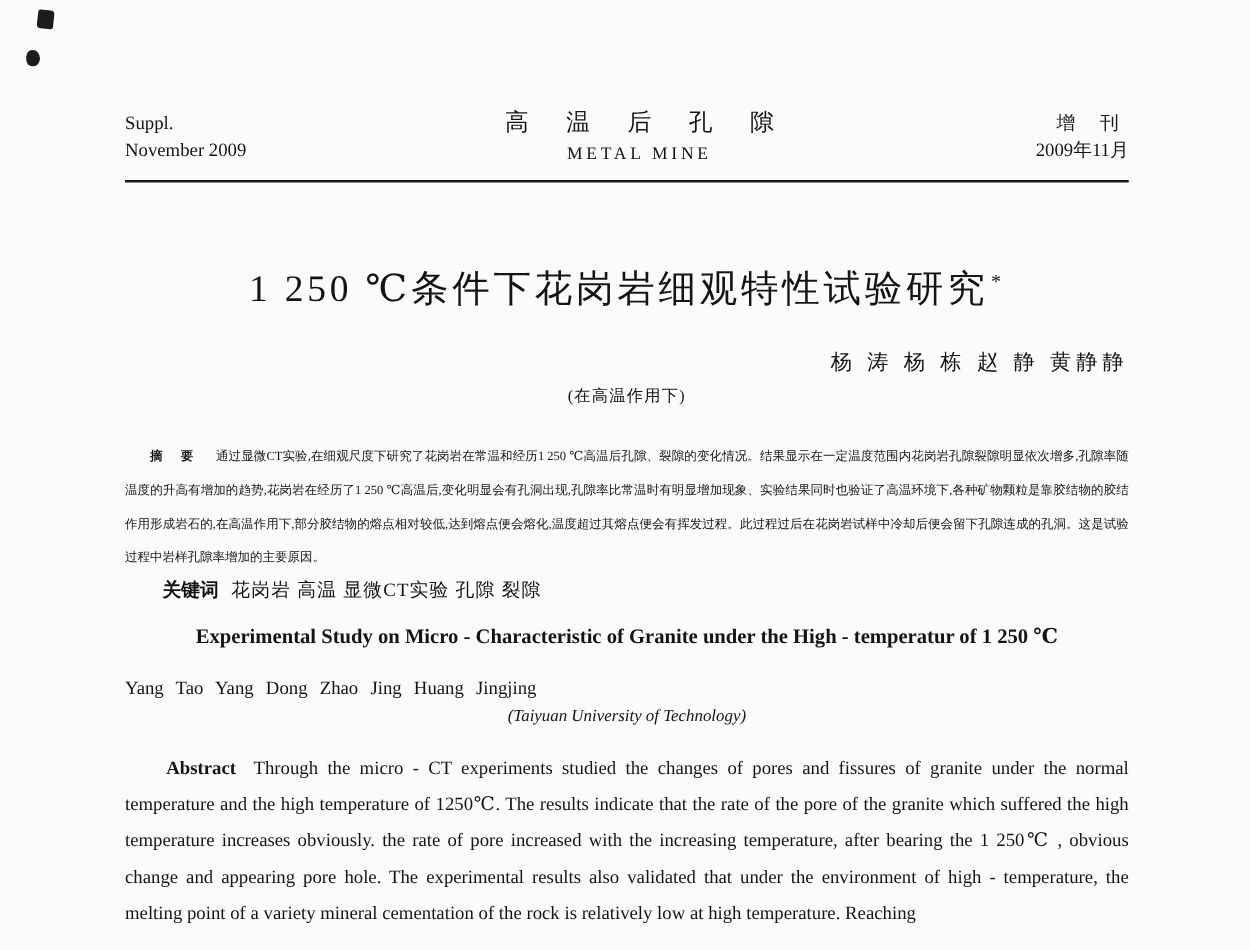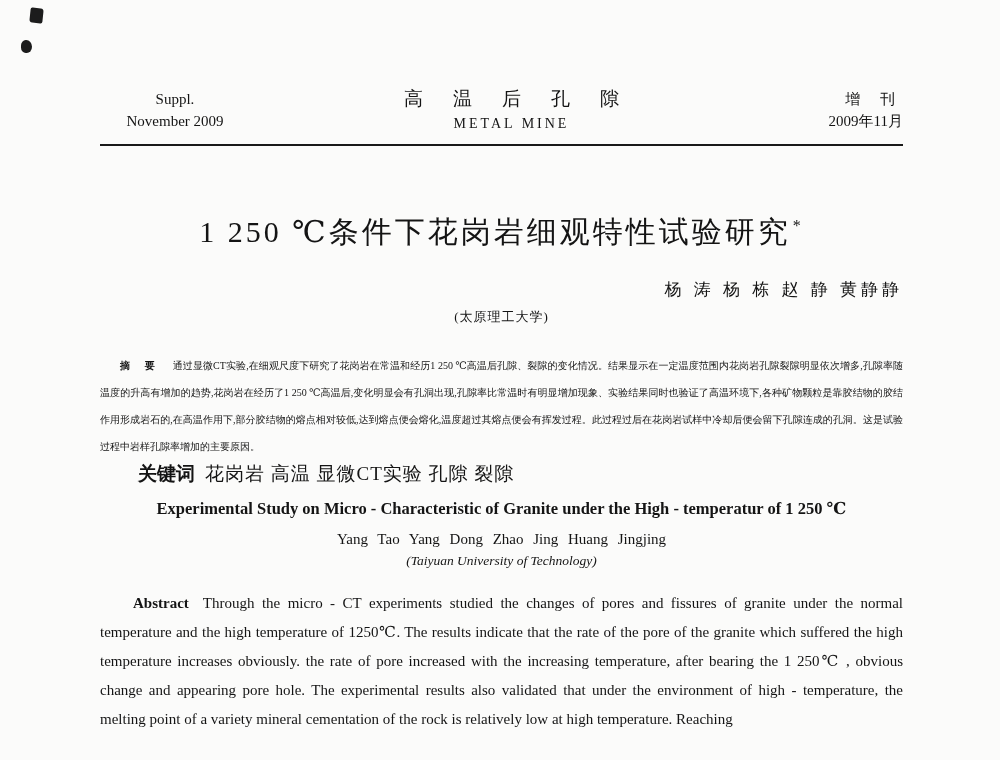--- a/index.html
+++ b/index.html
@@ -17,21 +17,21 @@
 
   .page { padding: 88px 97px 0 100px; }
 
   
   .journal-header {
     display: flex; justify-content: space-between; align-items: flex-start;
     padding-bottom: 9px;
     border-bottom: 2px solid #191919;
   }
   .jh-col { line-height: 22px; }
-  .jh-left { font-size: 15px; text-align: center; min-width: 150px; }
+  .jh-left { font-size: 15px; text-align: left; min-width: 150px; }
   .jh-center { text-align: center; flex: 1; }
   .jh-center .cn {
     font-size: 19px; letter-spacing: 30px; padding-left: 30px;
     font-weight: 500;
   }
   .jh-center .en { font-size: 14px; letter-spacing: 3px; margin-top: 3px; }
   .jh-right { font-size: 15px; text-align: right; min-width: 130px; }
   .jh-right .cn { letter-spacing: 8px; }
 
   
@@ -63,38 +63,37 @@
     margin-top: 26px;
     font-size: 10px;
     line-height: 27px;
     text-align: justify;
     text-indent: 2em;
   }
   .abstract-cn b { margin-right: 12px; letter-spacing: 6px; }
 
   .keywords-cn {
     margin-top: 0px;
-    font-size: 19px;
+    font-size: 15px;
     line-height: 27px;
     text-indent: 2em;
   }
   .keywords-cn b { margin-right: 10px; }
   .keywords-cn span { letter-spacing: 1px; }
 
   
   .title-en {
     margin-top: 10px;
     text-align: center;
     font-size: 16.5px;
     font-weight: bold;
     line-height: 24px;
   }
   .authors-en {
-    margin-top: 10px;
-    text-align: center;
+    margin-top: 22px;
     font-size: 15px;
     word-spacing: 6px;
   }
   .affil-en {
     margin-top: 5px;
     text-align: center;
     font-style: italic;
     font-size: 13.5px;
   }
   .abstract-en {
@@ -125,21 +124,21 @@
     </div>
     <div class="jh-col jh-right">
       <div class="cn">增 刊</div>
       <div>2009年11月</div>
     </div>
   </div>
 
   <h1 class="title-cn"><span>1 250 ℃条件下花岗岩细观特性试验研究</span><sup>*</sup></h1>
 
   <div class="authors-cn">杨  涛  杨  栋  赵  静  黄静静</div>
-  <div class="affil-cn">(太原理工大学)</div>
+  <div class="affil-cn">(在高温作用下)</div>
 
   <p class="abstract-cn">
     <b>摘 要</b><span>通过显微CT实验,在细观尺度下研究了花岗岩在常温和经历1 250 ℃高温后孔隙、裂隙的变化情况。结果显示在一定温度范围内花岗岩孔隙裂隙明显依次增多,孔隙率随温度的升高有增加的趋势,花岗岩在经历了1 250 ℃高温后,变化明显会有孔洞出现,孔隙率比常温时有明显增加现象、实验结果同时也验证了高温环境下,各种矿物颗粒是靠胶结物的胶结作用形成岩石的,在高温作用下,部分胶结物的熔点相对较低,达到熔点便会熔化,温度超过其熔点便会有挥发过程。此过程过后在花岗岩试样中冷却后便会留下孔隙连成的孔洞。这是试验过程中岩样孔隙率增加的主要原因。</span>
   </p>
 
   <p class="keywords-cn">
     <b>关键词</b><span>花岗岩  高温  显微CT实验  孔隙  裂隙</span>
   </p>
 
   <h2 class="title-en">Experimental Study on Micro - Characteristic of Granite under the High - temperatur of 1 250 ℃</h2>

